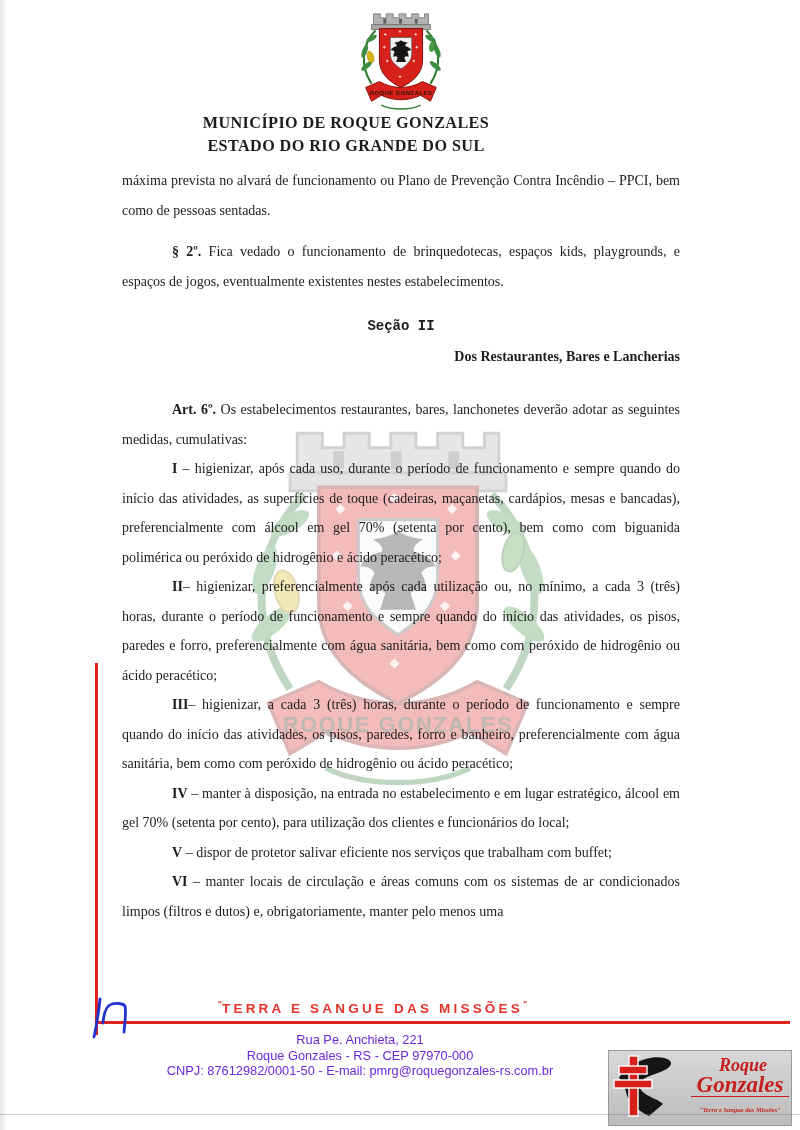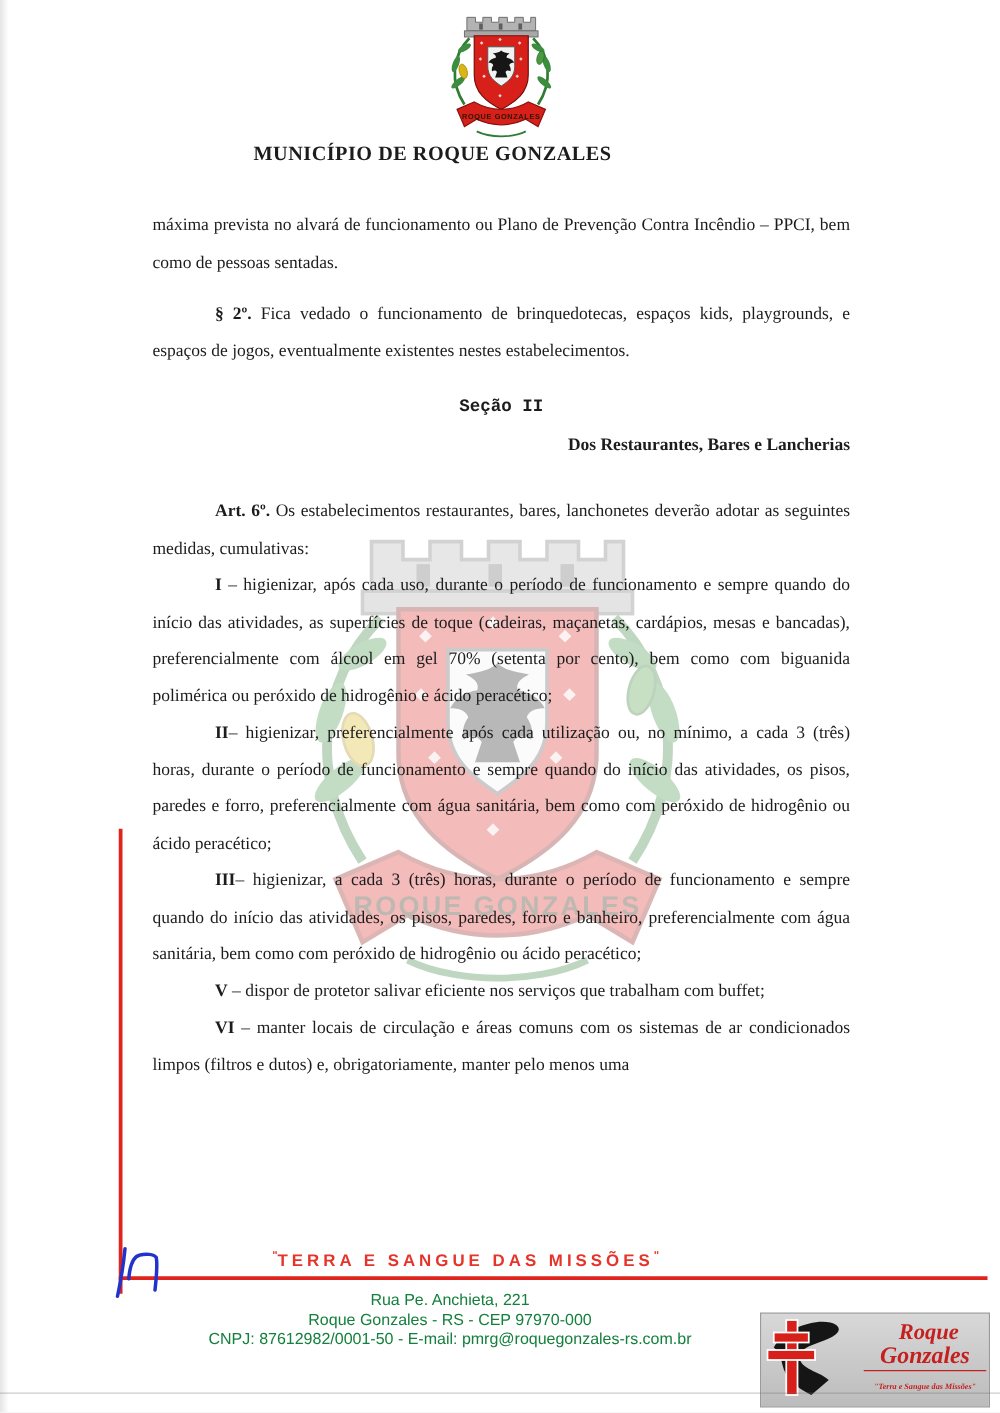--- a/index.html
+++ b/index.html
@@ -51,36 +51,36 @@
     position:absolute;left:90px;top:999px;width:565px;text-align:center;
     font-family:"Liberation Sans", sans-serif;font-weight:bold;
     font-size:13.5px;letter-spacing:3.2px;color:#e5352b;z-index:2;
     white-space:nowrap;
   }
   .slogan .q{font-size:9px;vertical-align:6px;letter-spacing:0;}
   
   .footer-address{
     position:absolute;left:40px;top:1032px;width:640px;text-align:center;
     font-family:"Liberation Sans", sans-serif;font-size:12.8px;line-height:15.6px;
-    color:#15803d;z-index:2;
+    color:#6d28d9;z-index:2;
   }
   
   .logo-box{
     position:absolute;left:608px;top:1030px;width:182px;height:74px;
     background:linear-gradient(180deg,#d8d8d8,#bcbcbc);
     border:1px solid #9a9a9a;z-index:2;margin-top:20px;
   }
   .logo-art{position:absolute;left:0px;top:1px;width:84px;height:72px;}
   .logo-text{
     position:absolute;left:82px;top:4px;width:98px;text-align:center;
     font-family:"Liberation Serif", serif;font-style:italic;font-weight:bold;
     color:#c52020;line-height:20px;
   }
   .logo-name1{font-size:18px;display:block;margin-left:6px;}
-  .logo-name2{font-size:19px;display:block;border-bottom:1px solid #c52020;padding-bottom:1px;}
+  .logo-name2{font-size:23px;display:block;border-bottom:1px solid #c52020;padding-bottom:1px;}
   .logo-tagline{font-size:6.5px;display:block;margin-top:3px;font-weight:bold;}
 </style>
 </head>
 <body>
 
 <svg width="0" height="0" style="position:absolute" aria-hidden="true">
   <symbol id="crest" viewBox="0 0 100 108">
 
     <path d="M22 18 L22 7 L29 7 L29 11 L35 11 L35 7 L42 7 L42 11 L48 11 L48 7 L55 7 L55 11 L61 11 L61 7 L68 7 L68 11 L74 11 L74 7 L78 7 L78 18 Z" fill="#b3b3b3" stroke="#6e6e6e" stroke-width="0.8"></path>
     <rect x="20" y="18" width="60" height="5" fill="#a8a8a8" stroke="#6e6e6e" stroke-width="0.8"></rect>
@@ -124,35 +124,37 @@
 <div id="page">
 
   <div class="edge-shadow"></div>
 
   <svg class="crest-top" viewBox="0 0 100 108">
     <use href="#crest"></use>
   </svg>
 
   <div class="header-titles">
     <div>MUNICÍPIO DE ROQUE GONZALES</div>
+    <div>ESTADO DO RIO GRANDE DO SUL</div>
   </div>
 
   <svg class="watermark" viewBox="0 0 100 108">
     <use href="#crest"></use>
   </svg>
 
   <div class="doc-body">
     <p>máxima prevista no alvará de funcionamento ou Plano de Prevenção Contra Incêndio – PPCI, bem como de pessoas sentadas.</p>
     <p class="indent p2"><span class="b">§ 2º.</span><span> Fica vedado o funcionamento de brinquedotecas, espaços kids, playgrounds, e espaços de jogos, eventualmente existentes nestes estabelecimentos.</span></p>
     <p class="sec-title">Seção II</p>
     <p class="sec-subtitle">Dos Restaurantes, Bares e Lancherias</p>
     <p class="indent art6"><span class="b">Art. 6º.</span><span> Os estabelecimentos restaurantes, bares, lanchonetes deverão adotar as seguintes medidas, cumulativas:</span></p>
     <p class="indent"><span class="b">I</span><span> – higienizar, após cada uso, durante o período de funcionamento e sempre quando do início das atividades, as superfícies de toque (cadeiras, maçanetas, cardápios, mesas e bancadas), preferencialmente com álcool em gel 70% (setenta por cento), bem como com biguanida polimérica ou peróxido de hidrogênio e ácido peracético;</span></p>
     <p class="indent"><span class="b">II</span><span>– higienizar, preferencialmente após cada utilização ou, no mínimo, a cada 3 (três) horas, durante o período de funcionamento e sempre quando do início das atividades, os pisos, paredes e forro, preferencialmente com água sanitária, bem como com peróxido de hidrogênio ou ácido peracético;</span></p>
     <p class="indent"><span class="b">III</span><span>– higienizar, a cada 3 (três) horas, durante o período de funcionamento e sempre quando do início das atividades, os pisos, paredes, forro e banheiro, preferencialmente com água sanitária, bem como com peróxido de hidrogênio ou ácido peracético;</span></p>
+    <p class="indent"><span class="b">IV</span><span> – manter à disposição, na entrada no estabelecimento e em lugar estratégico, álcool em gel 70% (setenta por cento), para utilização dos clientes e funcionários do local;</span></p>
     <p class="indent"><span class="b">V</span><span> – dispor de protetor salivar eficiente nos serviços que trabalham com buffet;</span></p>
     <p class="indent"><span class="b">VI</span><span> – manter locais de circulação e áreas comuns com os sistemas de ar condicionados limpos (filtros e dutos) e, obrigatoriamente, manter pelo menos uma</span></p>
   </div>
 
   <div class="red-vline"></div>
   <div class="red-hline"></div>
 
   <svg class="pen-mark" viewBox="0 0 52 50">
     <path d="M15 6 C14 16 12 30 9 44" fill="none" stroke="#2233cc" stroke-width="2.8" stroke-linecap="round"></path>
     <path d="M18 30 C19 18 22 12 27 11 C31 10 38 10 40 13 C41 18 40 30 39 39" fill="none" stroke="#2233cc" stroke-width="2.8" stroke-linecap="round"></path>

